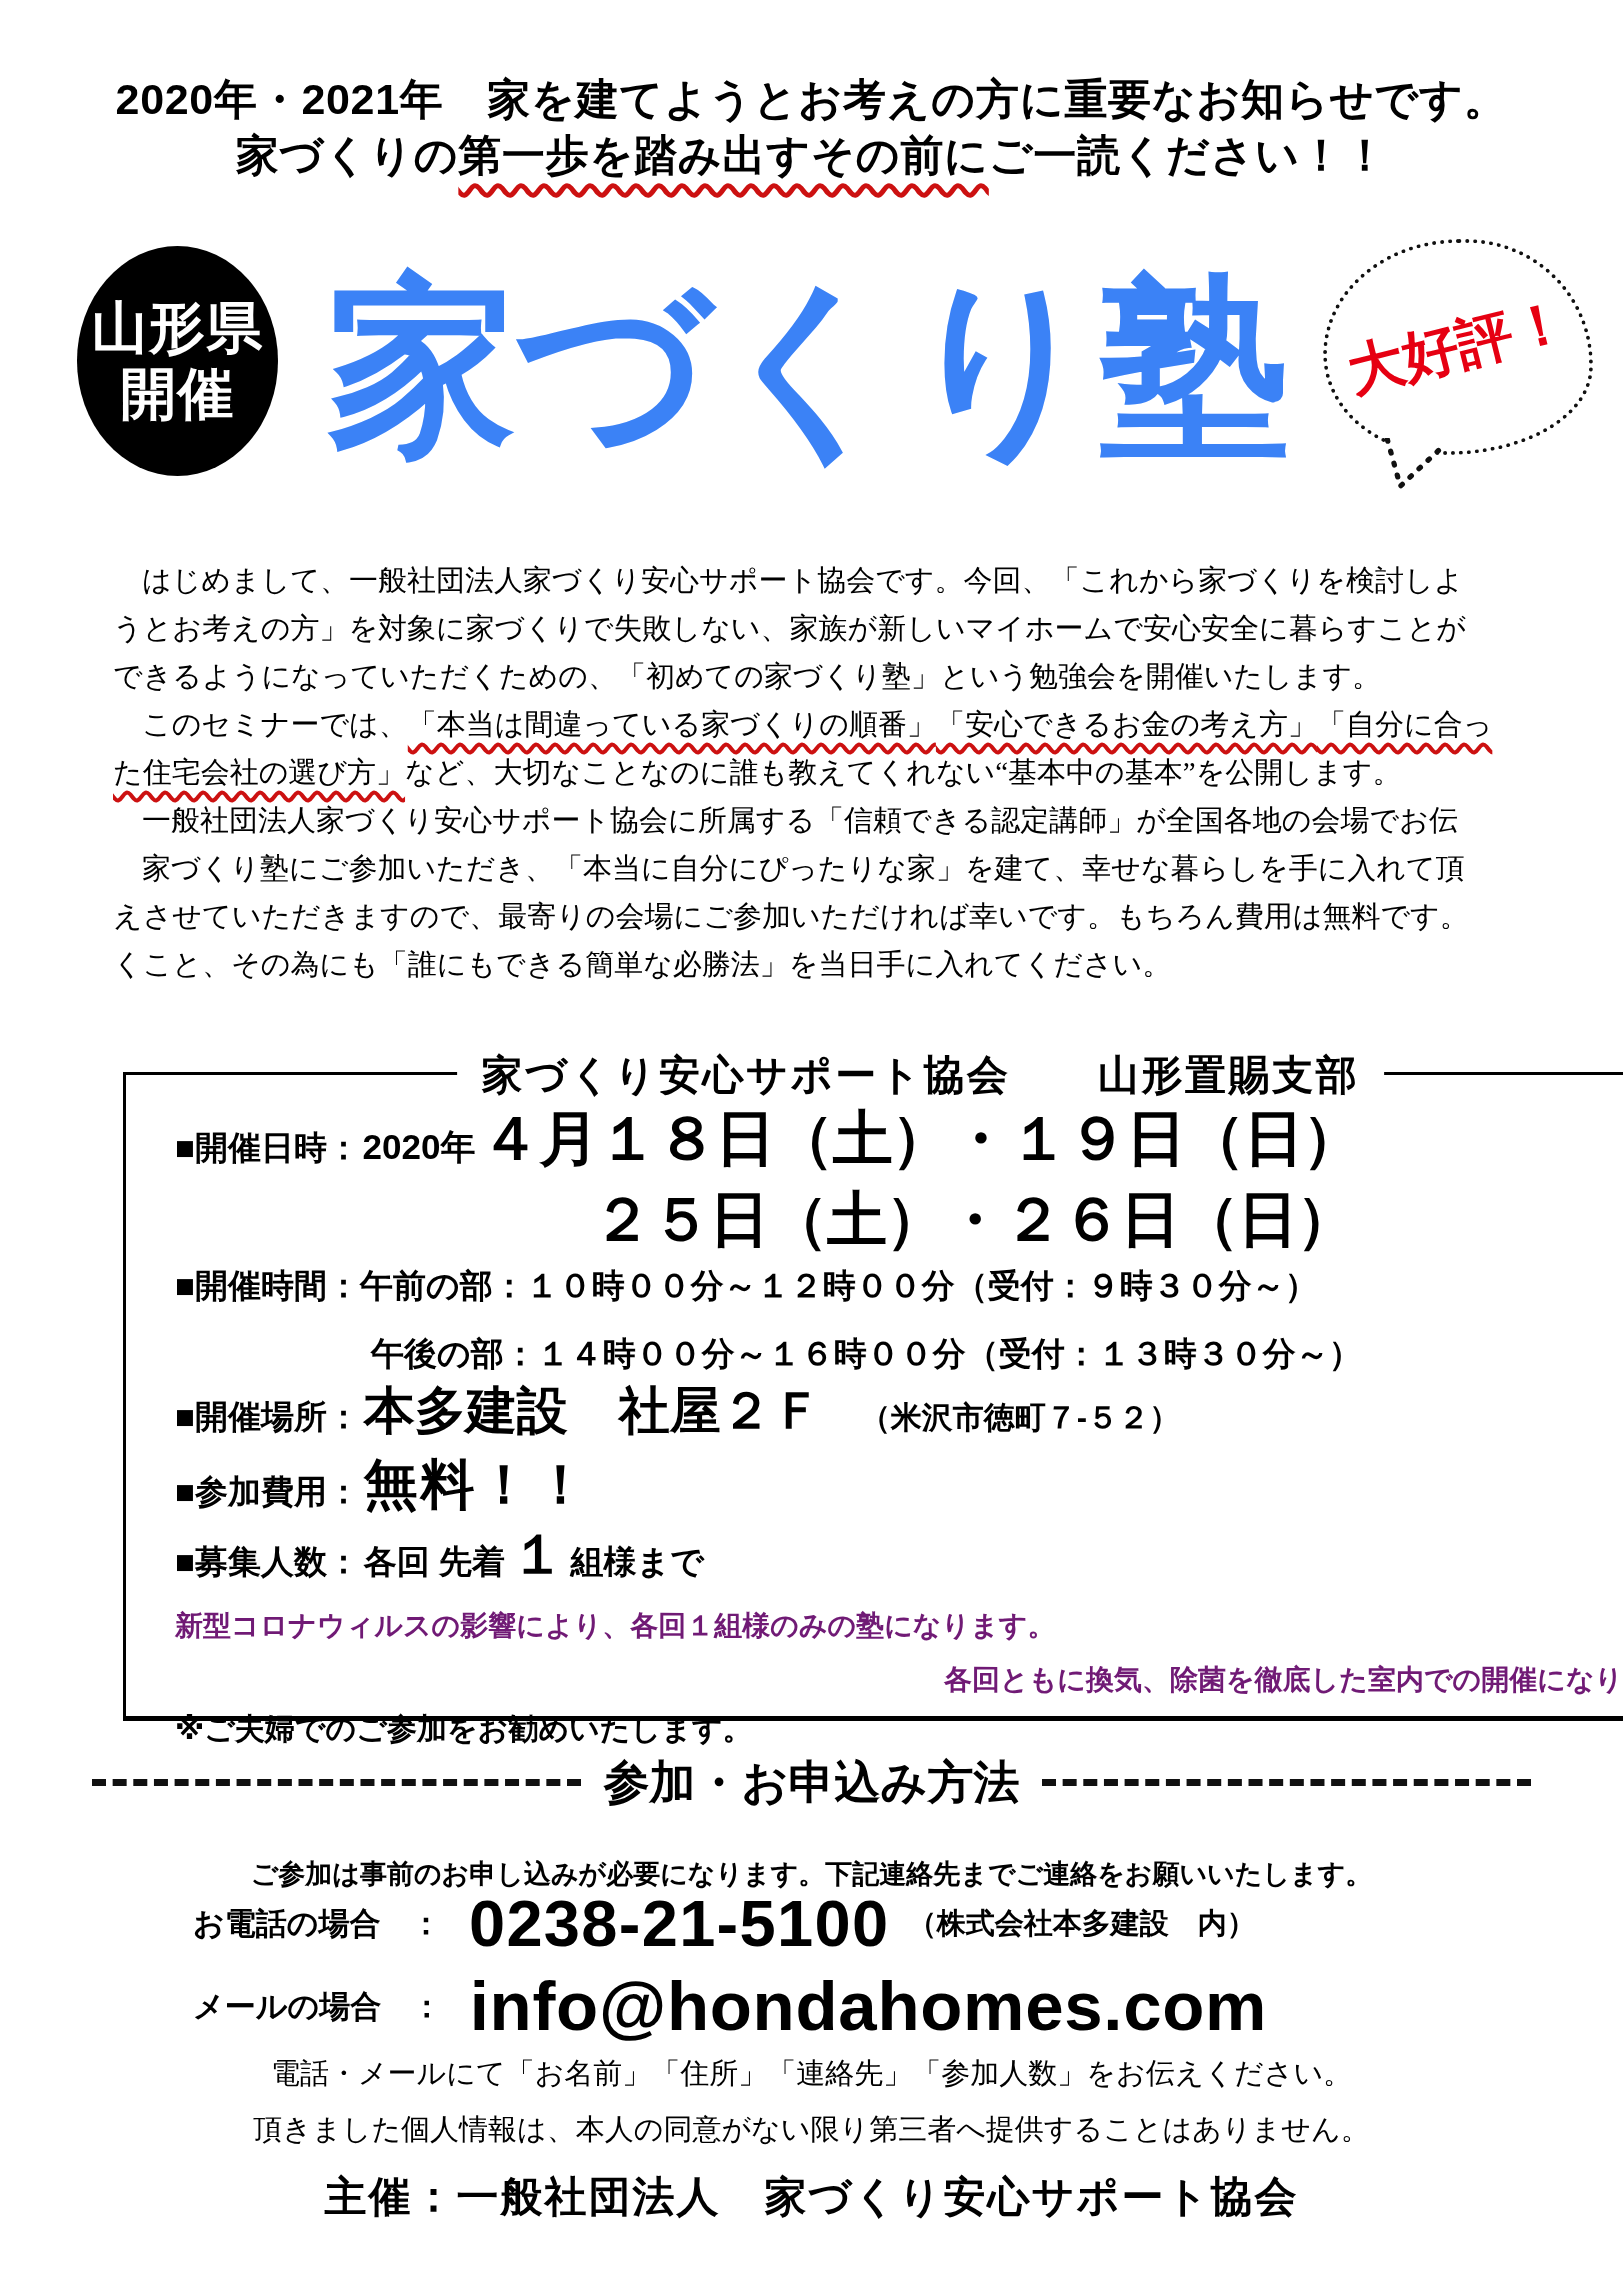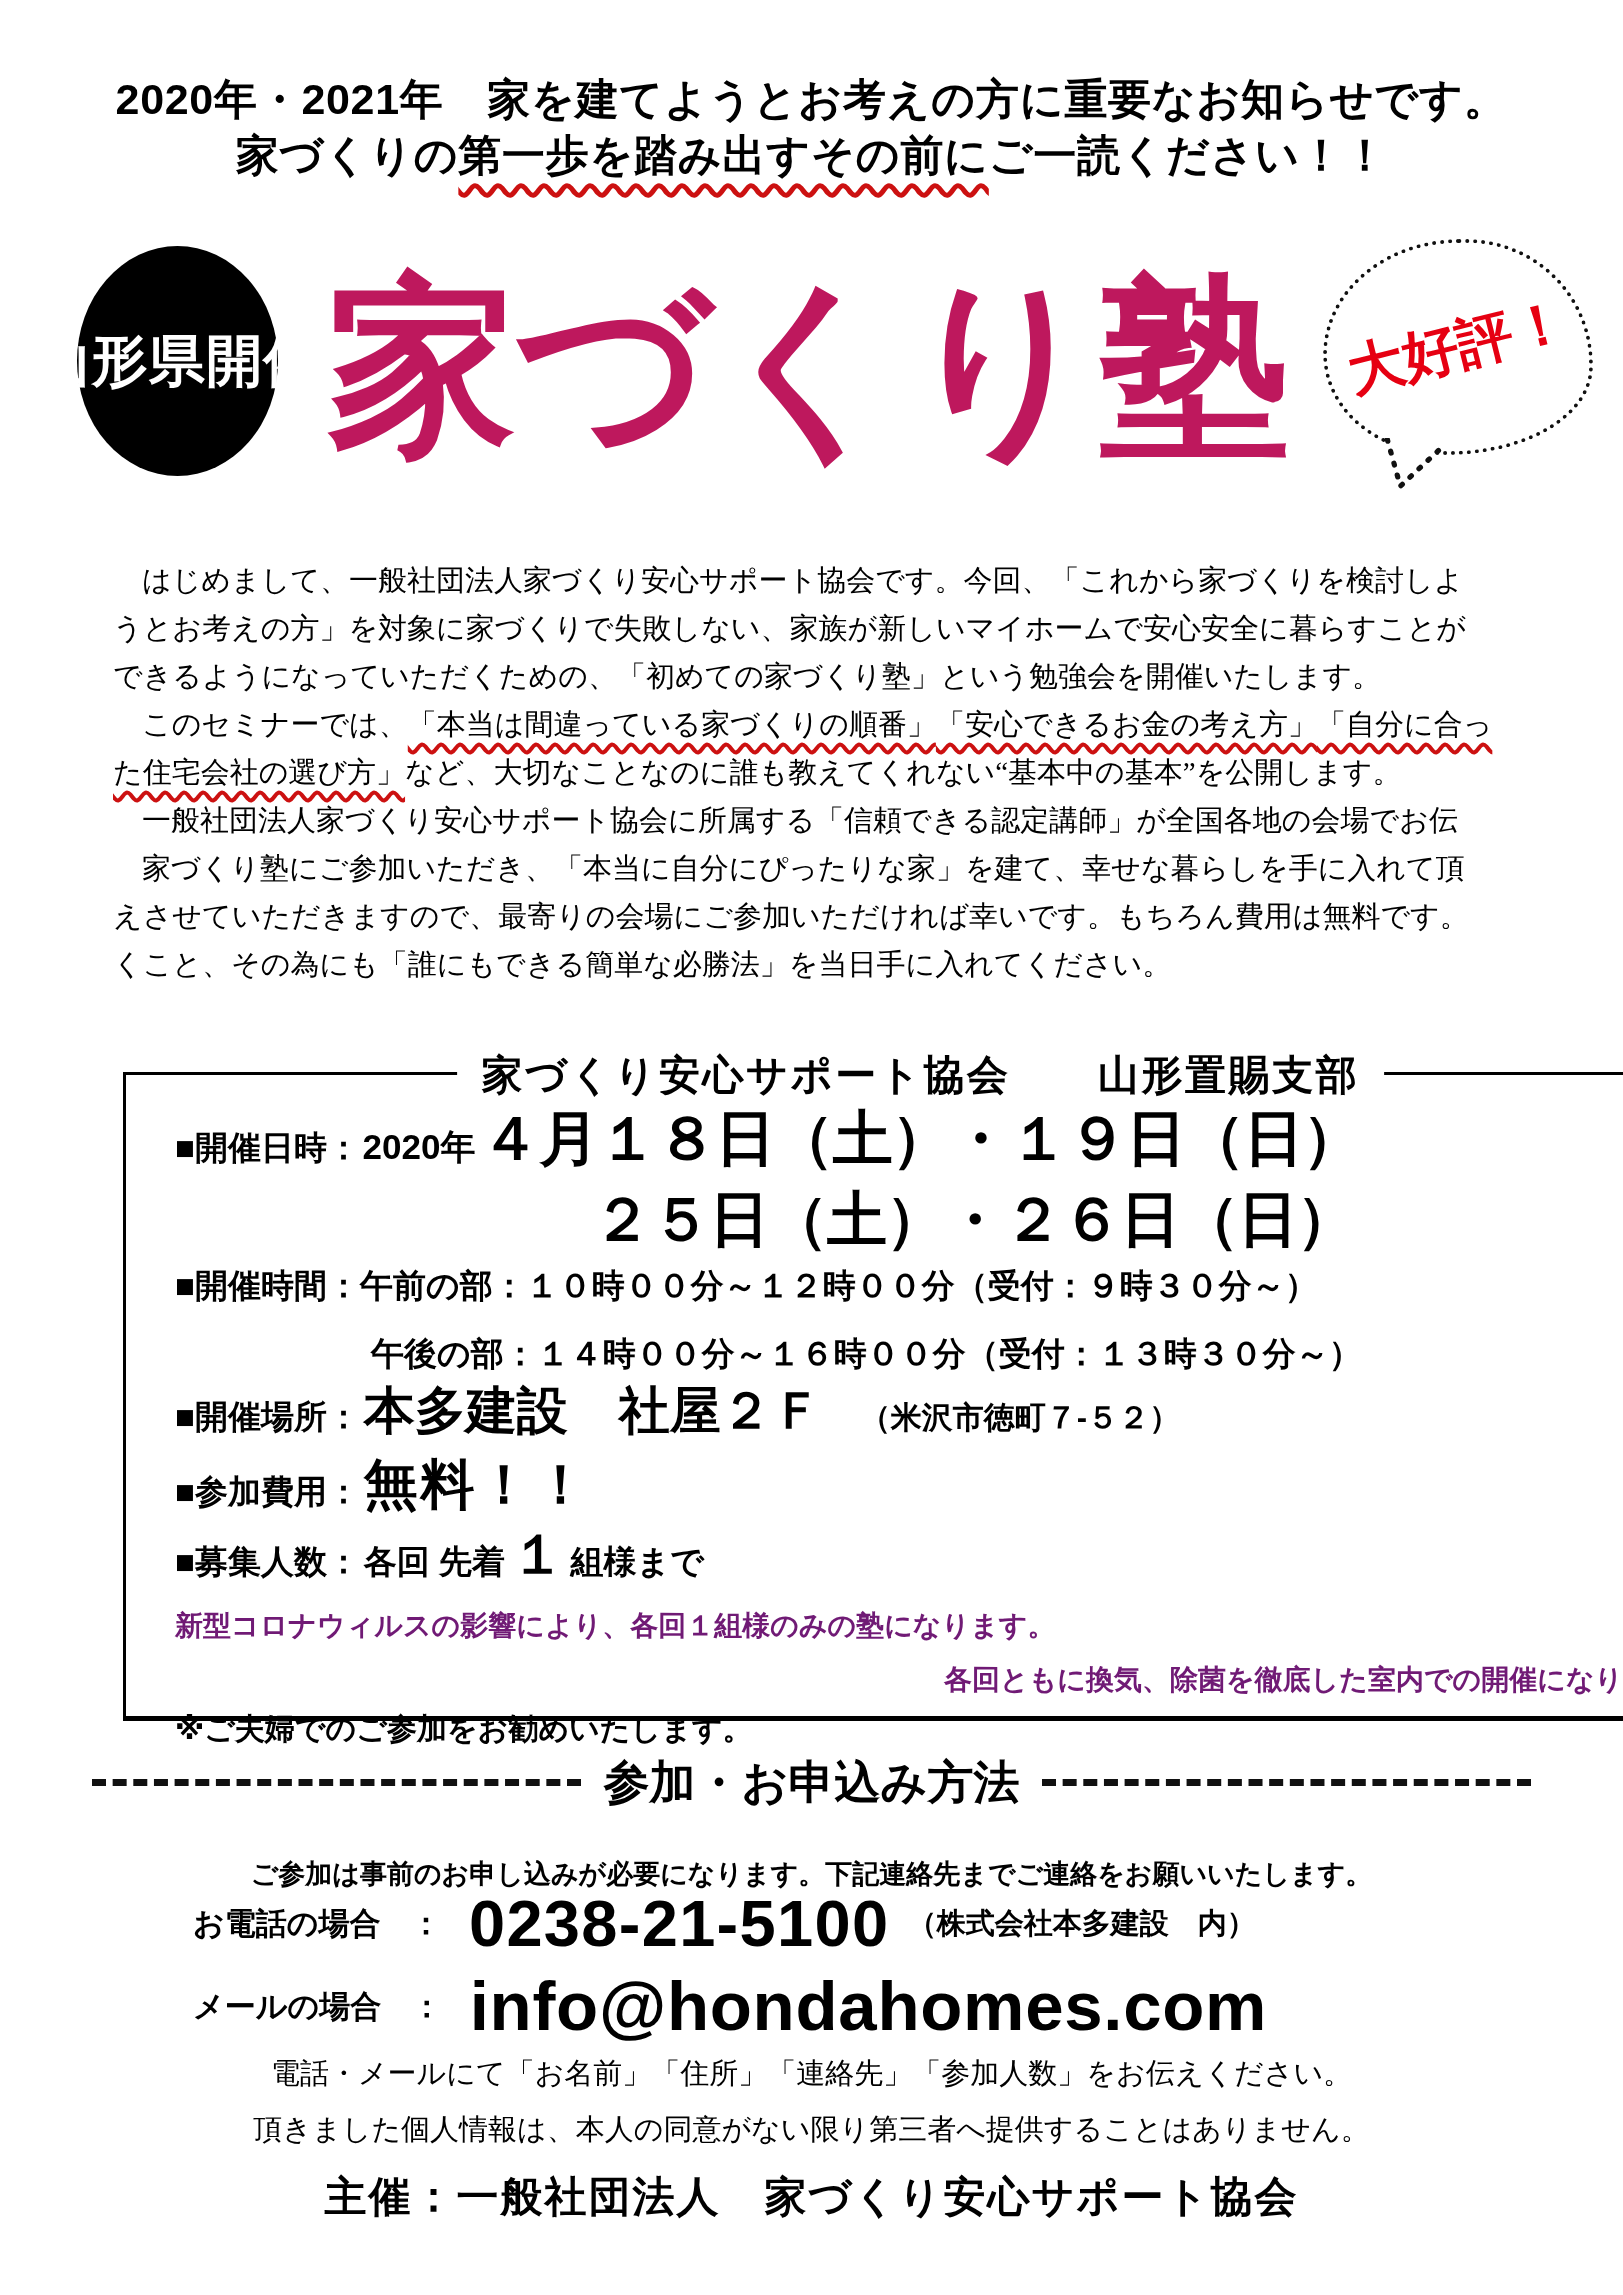--- a/index.html
+++ b/index.html
@@ -11,21 +11,21 @@
   .hdr-line1{position:absolute;top:71px;left:0;width:100%;text-align:center;
     font-size:43px;font-weight:900;letter-spacing:0.7px;white-space:nowrap;}
   .hdr-line2{position:absolute;top:127px;left:0;width:100%;text-align:center;
     font-size:43px;font-weight:900;letter-spacing:0.7px;white-space:nowrap;}
   .wavy-h{
     text-decoration-line:underline;text-decoration-style:wavy;
     text-decoration-color:#cc1111;text-decoration-thickness:5.2px;
     text-underline-offset:14.4px;text-decoration-skip-ink:none;}
   
   .badge{position:absolute;left:77px;top:246px;width:201px;height:230px;background:#000;
-    border-radius:50%;display:flex;flex-direction:row;justify-content:center;align-items:center;}
+    border-radius:50%;display:flex;flex-direction:column;justify-content:center;align-items:center;}
   .badge div{color:#fff;font-size:56px;font-weight:900;line-height:1.18;letter-spacing:1.3px;white-space:nowrap;}
   .main-title{position:absolute;left:327px;top:267px;font-size:190px;line-height:1.05;
     font-weight:900;letter-spacing:0;white-space:nowrap;}
   .bubble{position:absolute;left:1323px;top:239px;width:262px;height:208px;
     border:4.6px dotted #111;border-radius:52% 48% 55% 45% / 55% 60% 42% 48%;
     display:flex;align-items:center;justify-content:center;background:#fff;}
   .bubble-text{font-size:56px;font-weight:900;transform:rotate(-14deg);white-space:nowrap;}
   .bubble-tail{position:absolute;left:51px;bottom:-43px;width:85px;height:56px;}
   
   .intro{position:absolute;left:113px;top:556px;width:1406px;}
@@ -89,21 +89,21 @@
 
 <div class="page">
 
   <div class="hdr-line1">2020年・2021年　家を建てようとお考えの方に重要なお知らせです。</div>
   <div class="hdr-line2"><span>家づくりの</span><span class="wavy-h">第一歩を踏み出すその前に</span><span>ご一読ください！！</span></div>
 
   <div class="badge">
     <div>山形県</div>
     <div>開催</div>
   </div>
-  <div class="main-title" style="color:#be185d">家づくり塾</div>
+  <div class="main-title" style="color:#3b82f6">家づくり塾</div>
   <div class="bubble">
     <span class="bubble-text" style="color:#e60012">大好評！</span>
     <svg class="bubble-tail" viewBox="0 0 130 86">
       <path d="M14,2 L34,74 L96,16" fill="#ffffff" stroke="none"></path>
       <path d="M14,2 L34,74 L96,16" fill="none" stroke="#111111" stroke-width="8" stroke-dasharray="3 16" stroke-linecap="round"></path>
     </svg>
   </div>
 
   <div class="intro">
     <div class="iline">　はじめまして、一般社団法人家づくり安心サポート協会です。今回、「これから家づくりを検討しよ</div>

